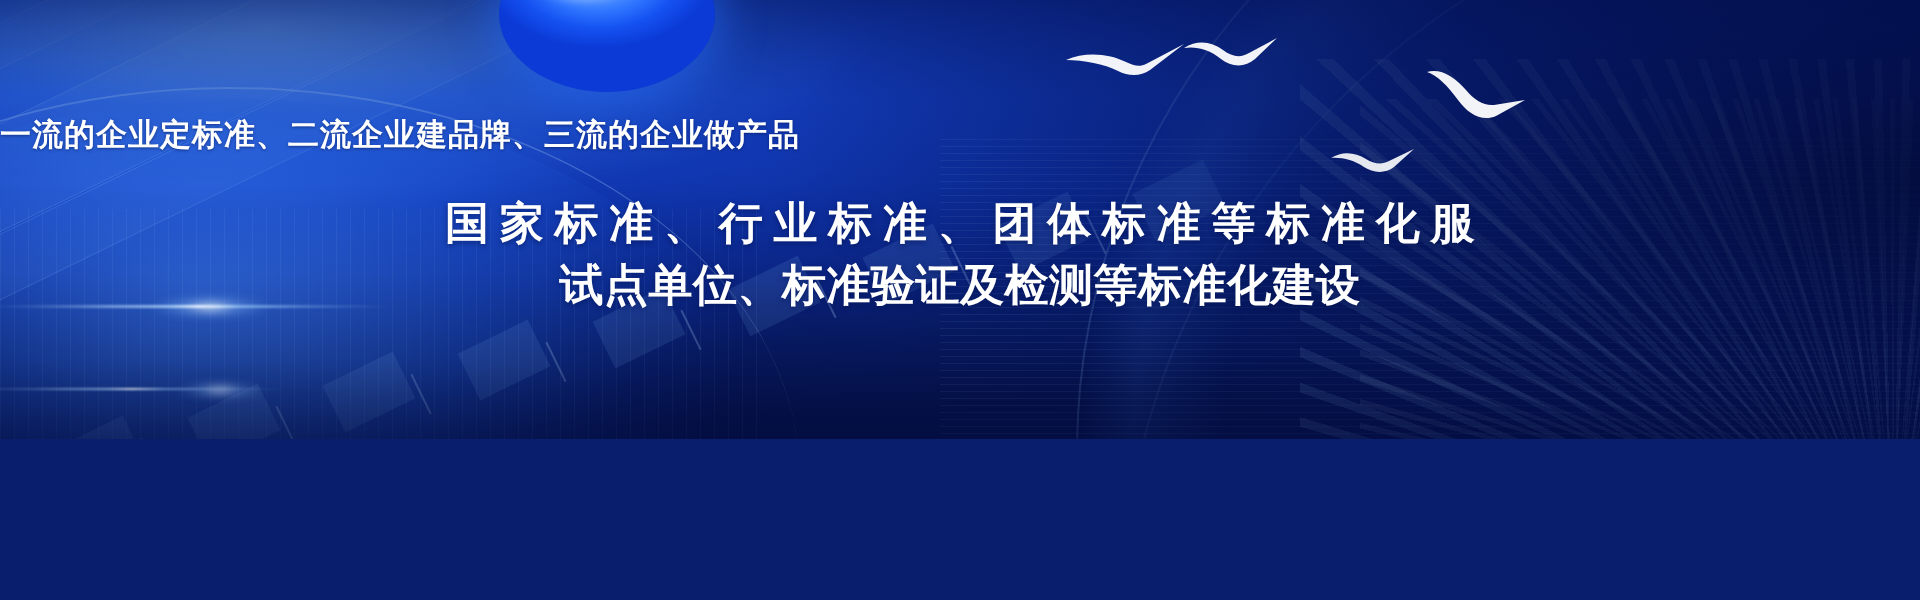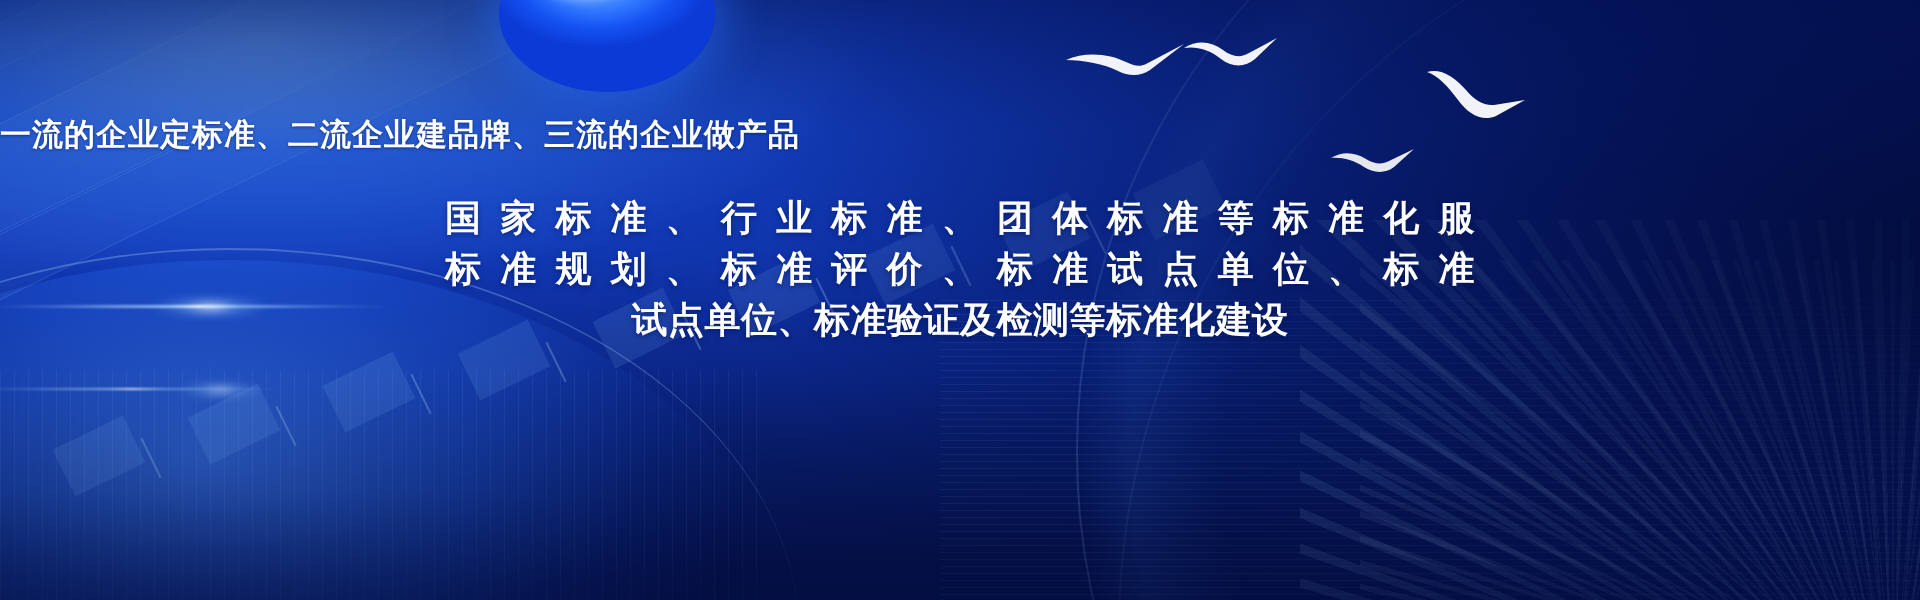--- a/index.html
+++ b/index.html
@@ -1,18 +1,18 @@
 <!DOCTYPE html>
 <html><head>
 <meta charset="utf-8">
 <style>
   html,body{margin:0;padding:0;background:#0a1e6e;}
   #stage{
     position:relative;
-    width:1920px;height:600px;
+    width:1920px;height:439px;
     overflow:hidden;
     font-family:"Liberation Sans","DejaVu Sans",sans-serif;
     background:#0b2a93;
   }
 
   
   .layer{position:absolute;inset:0;pointer-events:none;}
 
   .bg-base{
     background:
@@ -177,21 +177,21 @@
     color:#ffffff;
     text-shadow:0 1px 3px rgba(0,20,80,0.55);
     white-space:nowrap;
   }
   .body-block{
     position:absolute;
     left:50%;
     transform:translateX(-50%);
     top:192px;
     width:1030px;
-    font-size:36px;
+    font-size:44px;
     font-weight:700;
     line-height:1.42;
     letter-spacing:0.5px;
     color:#ffffff;
     text-shadow:0 2px 5px rgba(0,18,78,0.55);
   }
   .body-line{display:block;text-align:center;}
   .body-line.just{text-align:justify;text-align-last:justify;}
 </style>
 </head>
@@ -265,17 +265,16 @@
   <div class="bird" style="left:1330px;top:148px;">
     <svg width="86" height="28" viewBox="0 0 86 28" aria-hidden="true">
       <path d="M1 10 C12 3, 25 4, 36 11 C44 16, 52 17, 59 13 L84 1 L64 19 C55 26, 43 25, 34 19 C24 12, 11 9, 1 10 Z" fill="#ffffff" opacity="0.9"></path>
     </svg>
   </div>
 
   <div class="headline">一流的企业定标准、二流企业建品牌、三流的企业做产品</div>
 
   <div class="body-block">
     <span class="body-line just">国家标准、行业标准、团体标准等标准化服</span>
-    <span class="body-line just">标准规划、标准评价、标准试点单位、标准</span>
     <span class="body-line">试点单位、标准验证及检测等标准化建设</span>
   </div>
 
 </div>
 
 </body></html>

